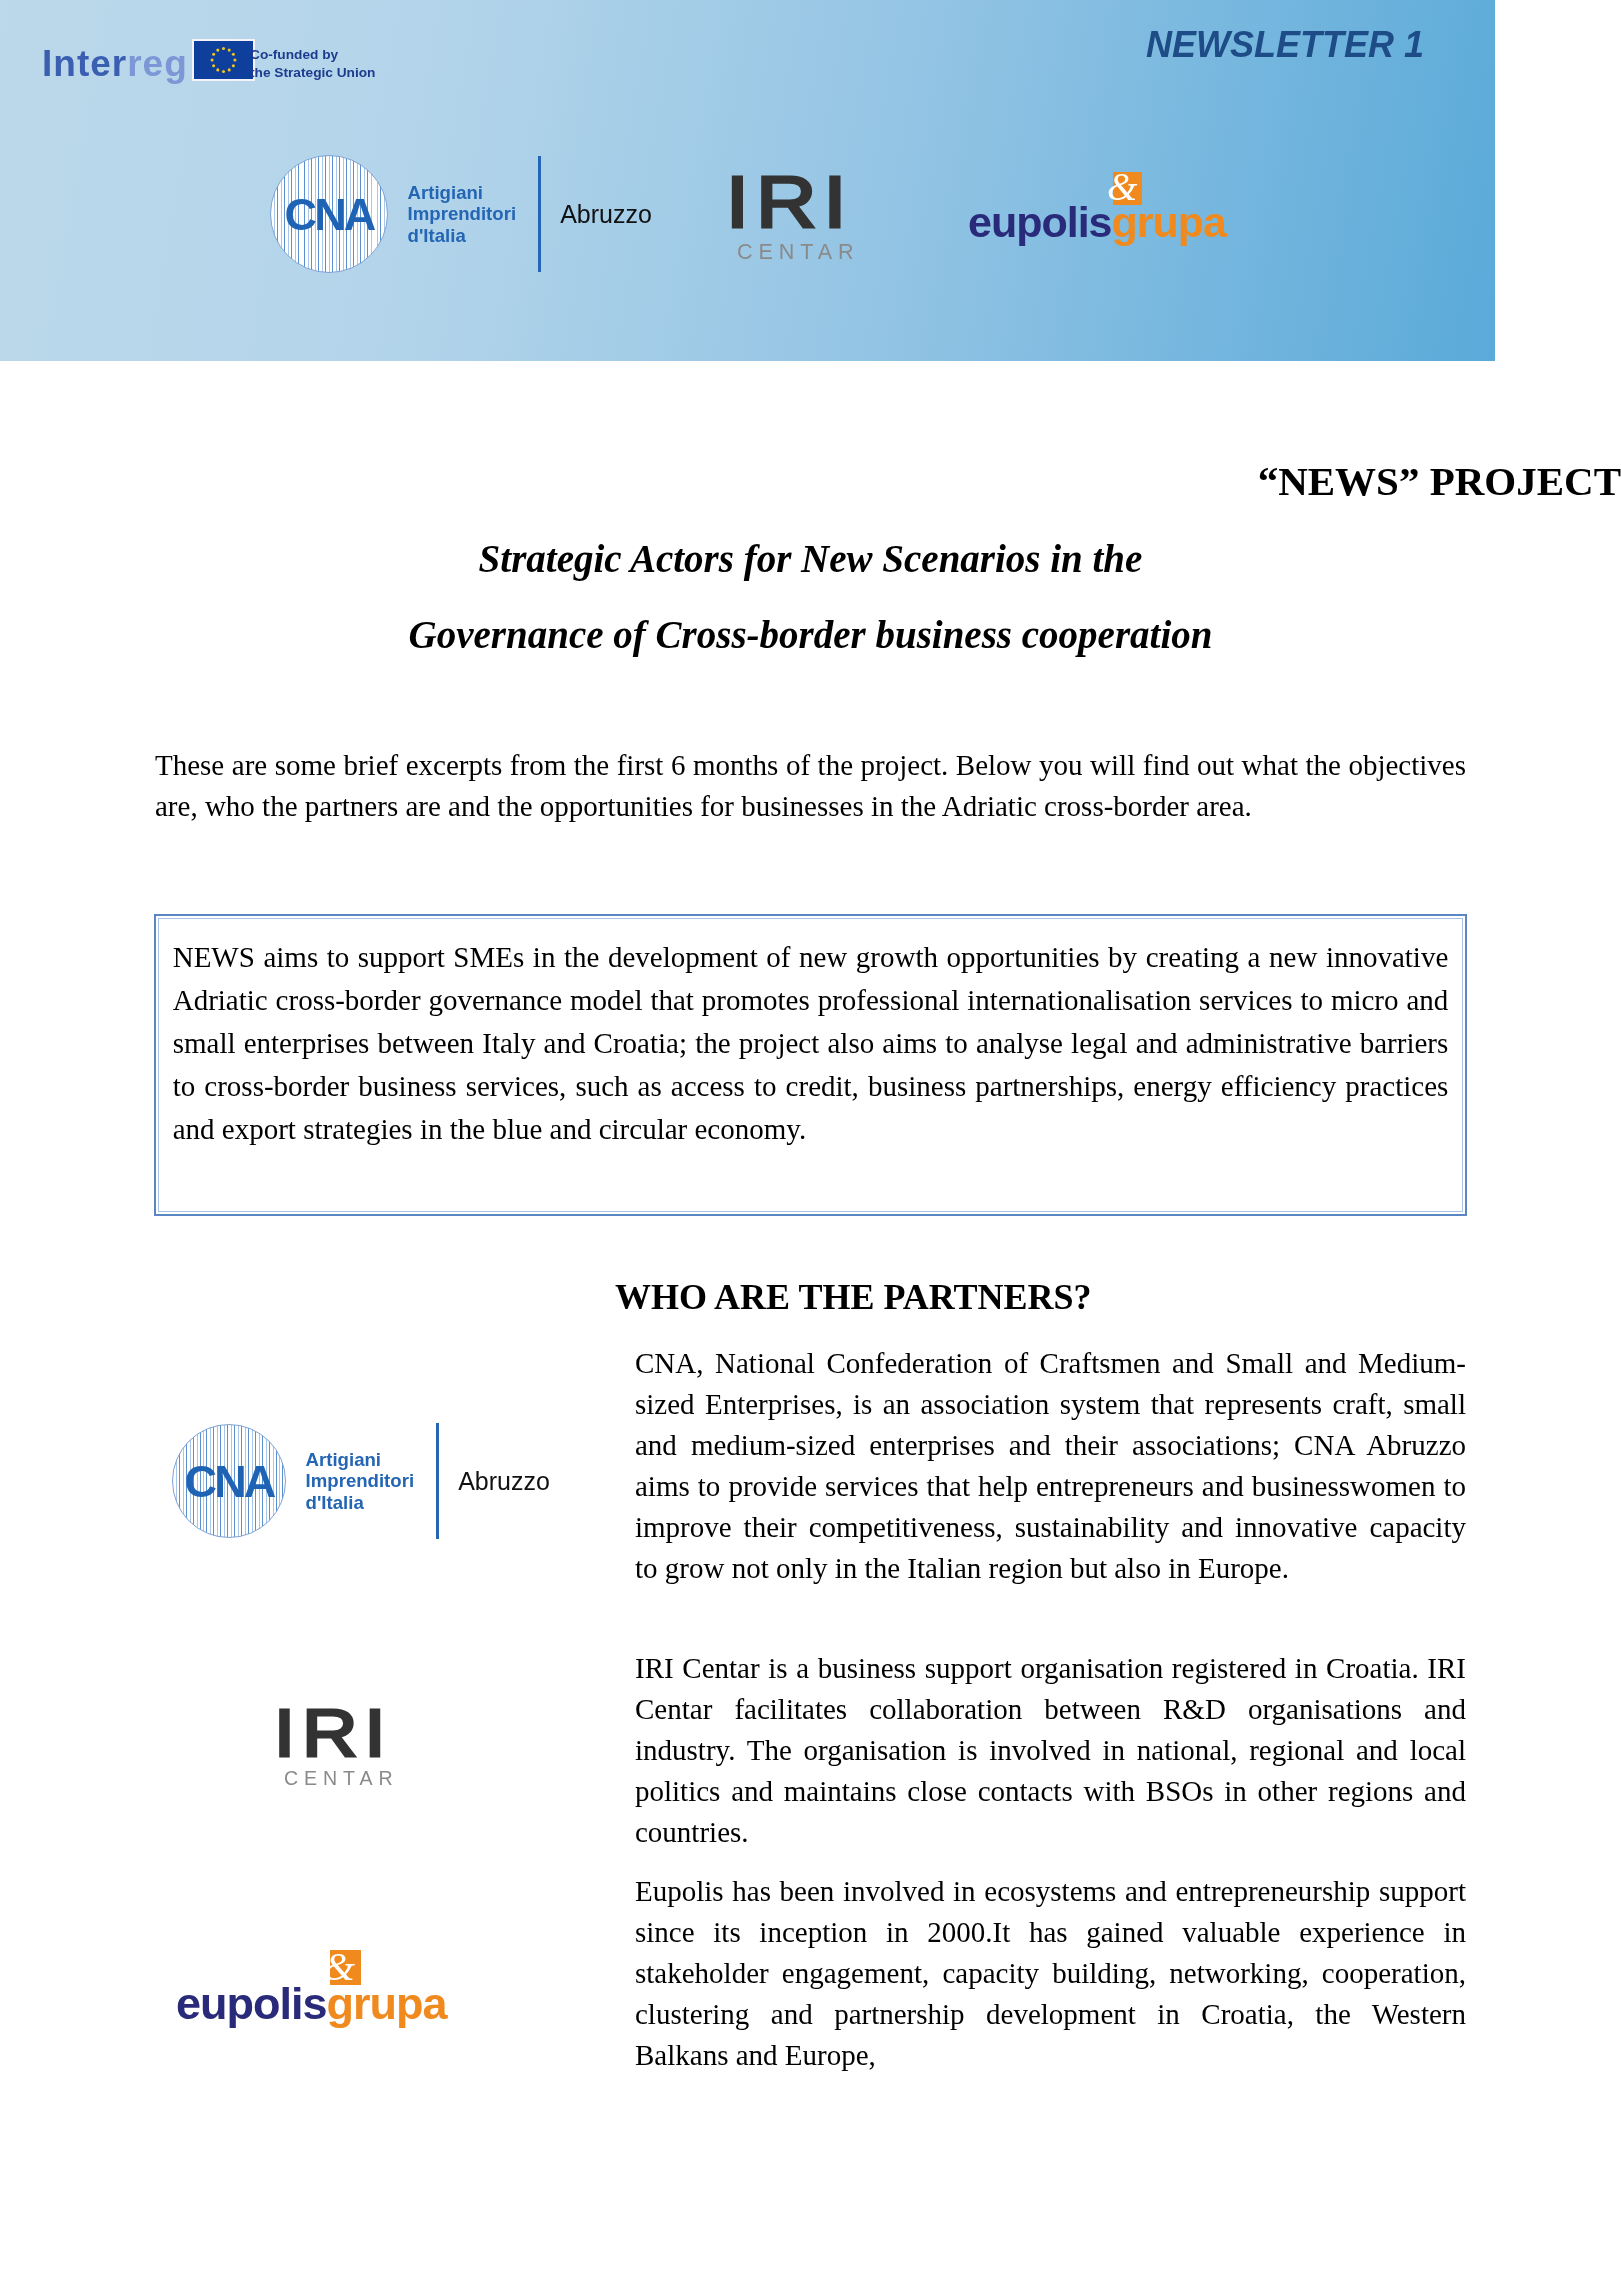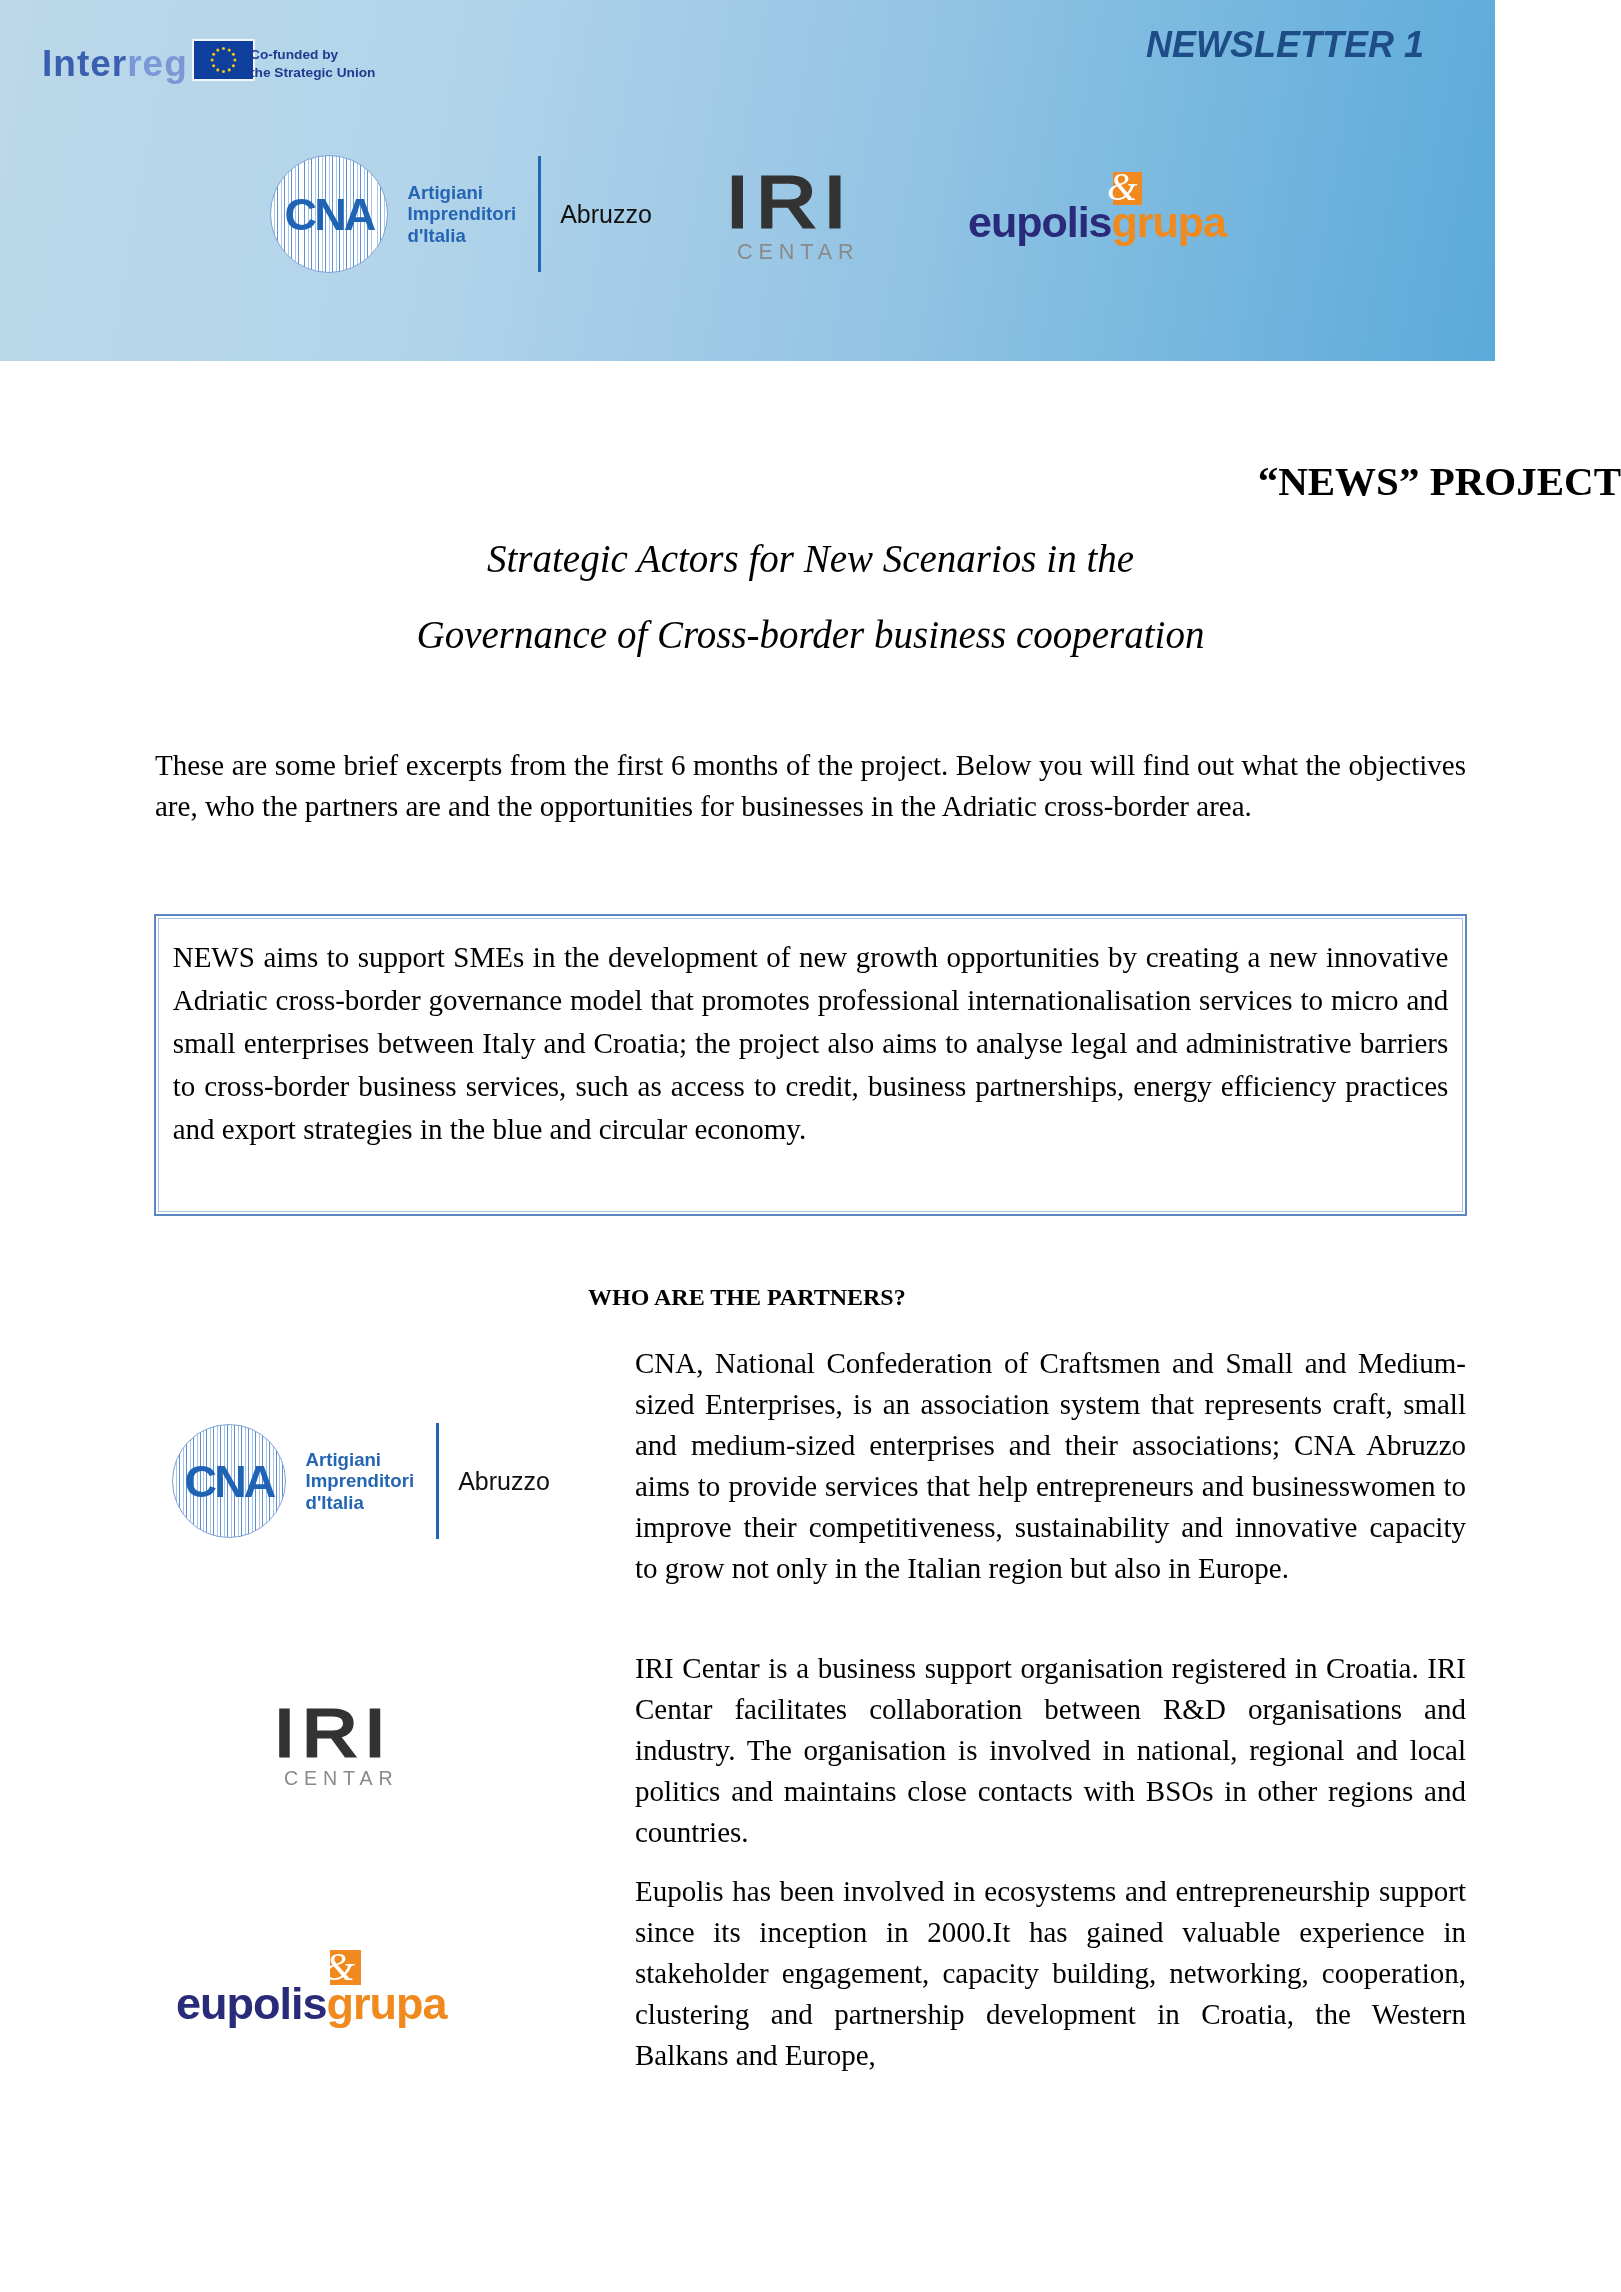--- a/index.html
+++ b/index.html
@@ -81,40 +81,40 @@
   .eupolis-word .eu { color: #2a2a7a; }
   .eupolis-word .gr { color: #f08a1e; }
 
   
   .title {
     position: absolute; left: 0; width: 1621px; top: 457px; text-align: right;
     font-weight: 700; font-size: 41px; line-height: 49px;
   }
   .subtitle {
     position: absolute; left: 0; width: 1621px; text-align: center;
-    font-weight: 400; font-style: italic; font-size: 39px; line-height: 49px;
+    font-weight: 700; font-style: italic; font-size: 39px; line-height: 49px;
   }
   .subtitle.l1 { top: 534px; }
   .subtitle.l2 { top: 610px; }
 
   .intro {
     position: absolute; left: 155px; width: 1311px; top: 745px;
     font-size: 29px; line-height: 41px; text-align: justify;
   }
 
   .aim-box {
     position: absolute; left: 154px; top: 914px; width: 1313px; height: 302px;
     border: 2.9px double #5b86c4; outline: 1px solid #a9c1e2; outline-offset: -5.9px;
     padding: 19.6px 16.7px 0 16.7px;
   }
   .aim-box p { font-size: 29px; line-height: 43px; text-align: justify; }
 
   .partners-heading {
-    position: absolute; left: 588px; top: 1280px;
-    font-weight: 700; font-size: 24px; line-height: 35px;
+    position: absolute; left: 615px; top: 1280px;
+    font-weight: 700; font-size: 36px; line-height: 35px;
   }
 
   .partner-text {
     position: absolute; left: 635px; width: 831px;
     font-size: 29px; line-height: 41px; text-align: justify;
   }
   .partner-text.p1 { top: 1343px; }
   .partner-text.p2 { top: 1648px; }
   .partner-text.p3 { top: 1871px; }
 </style>

